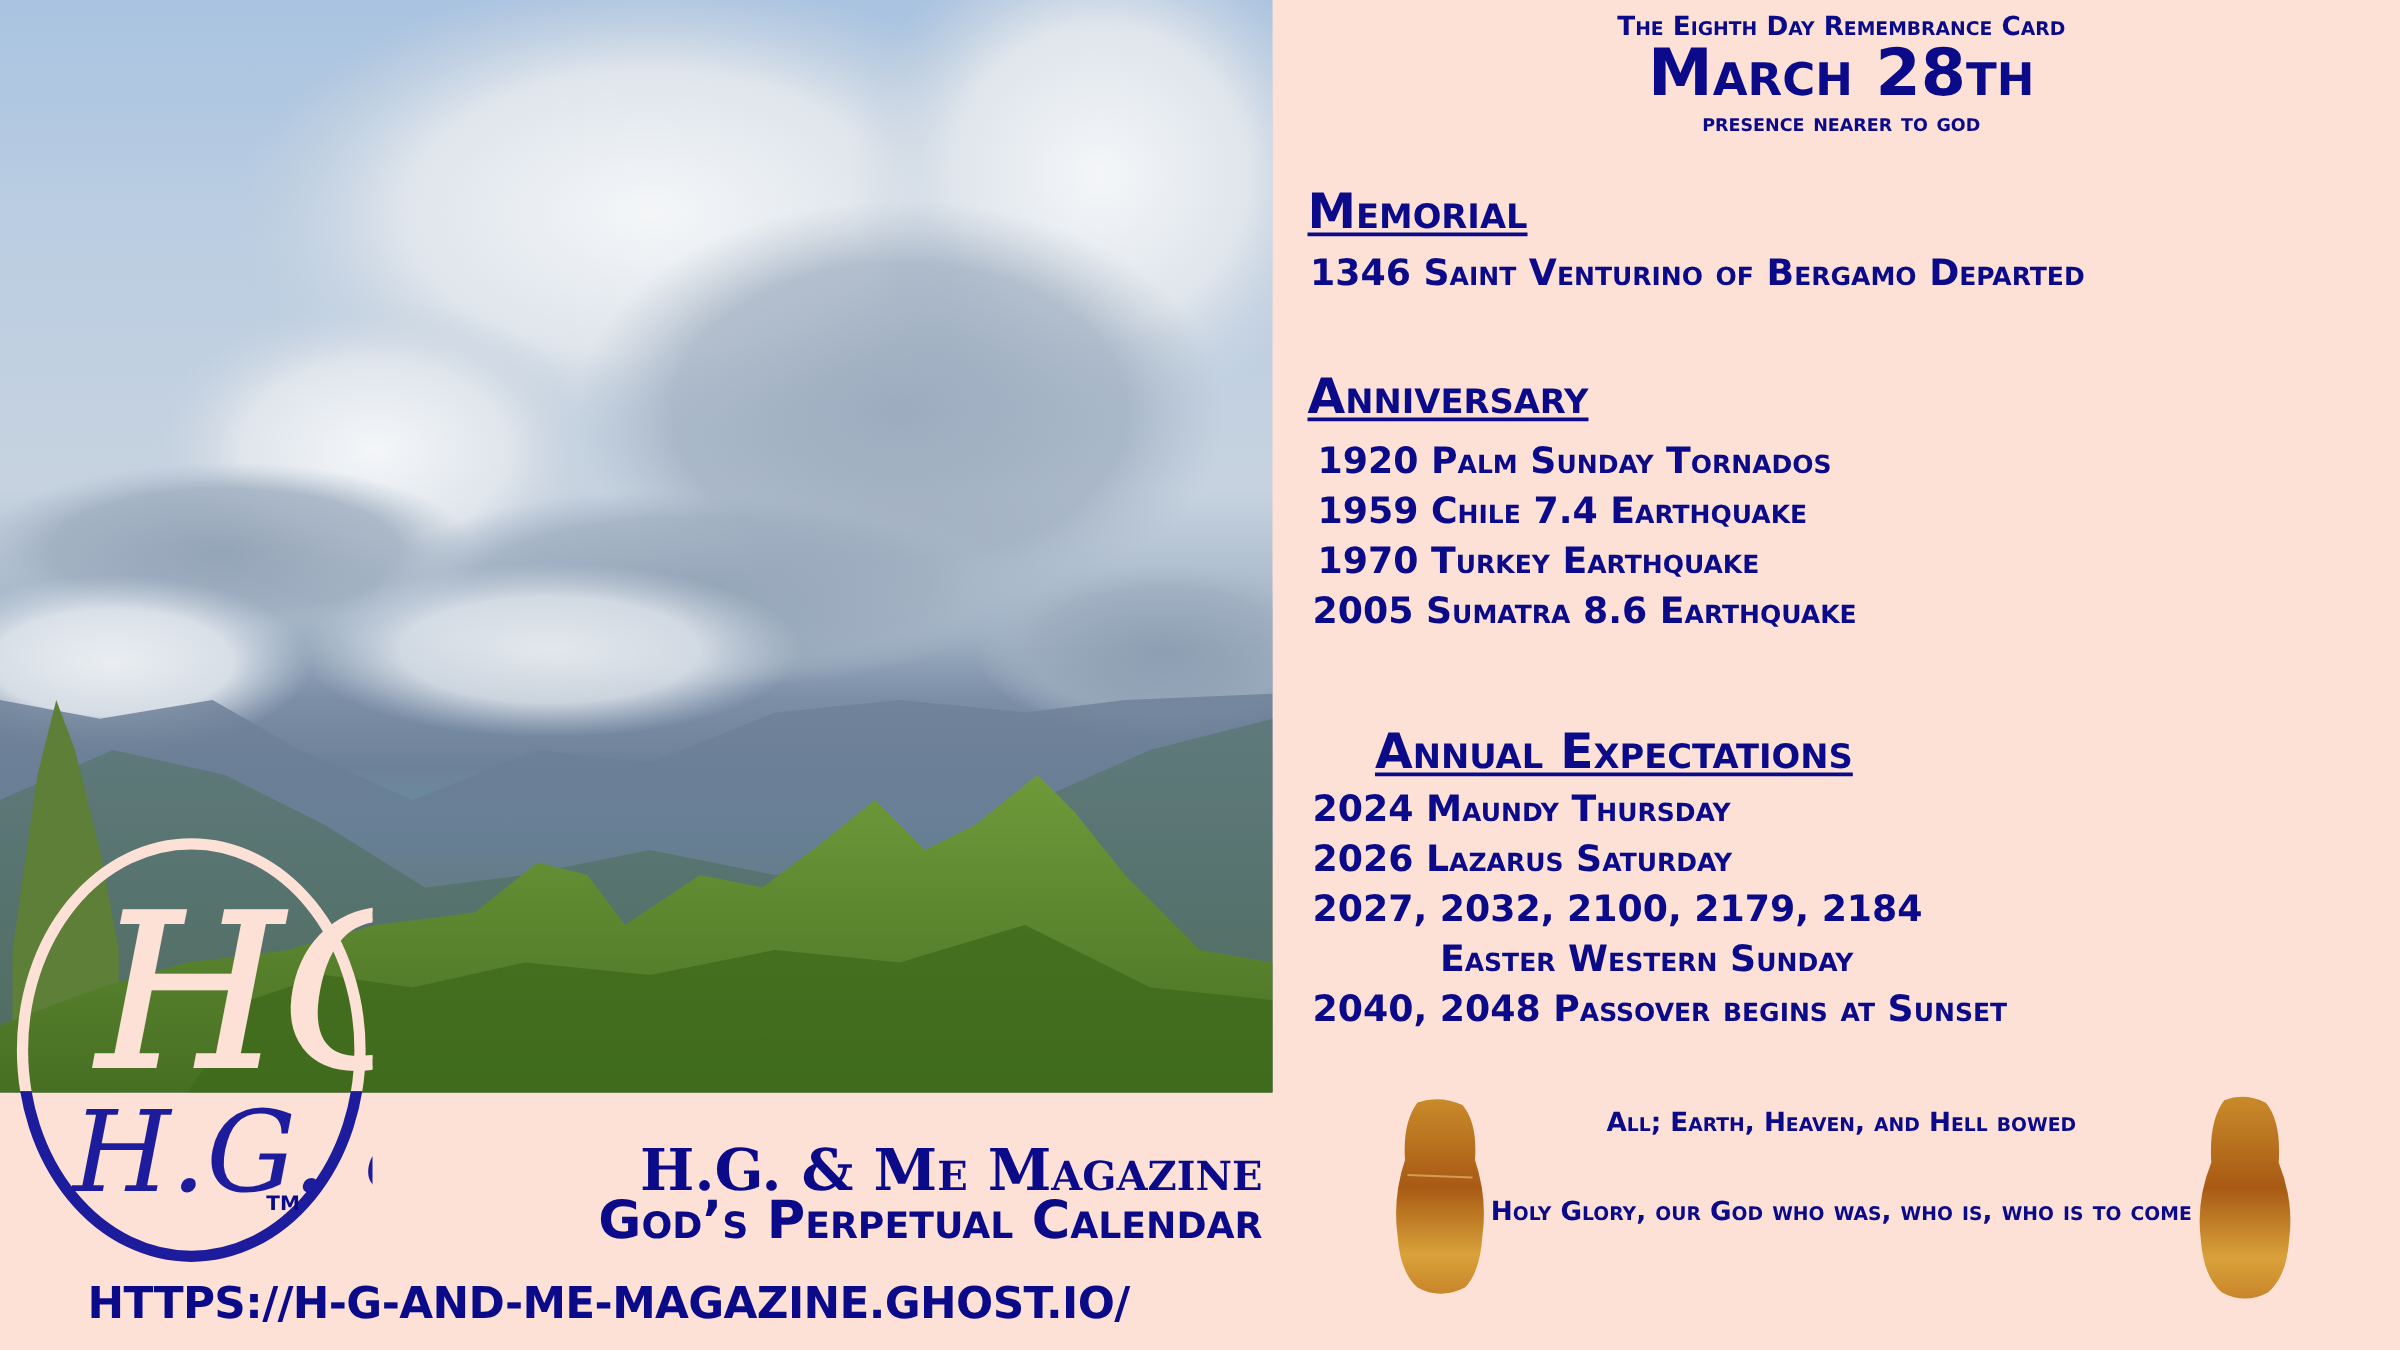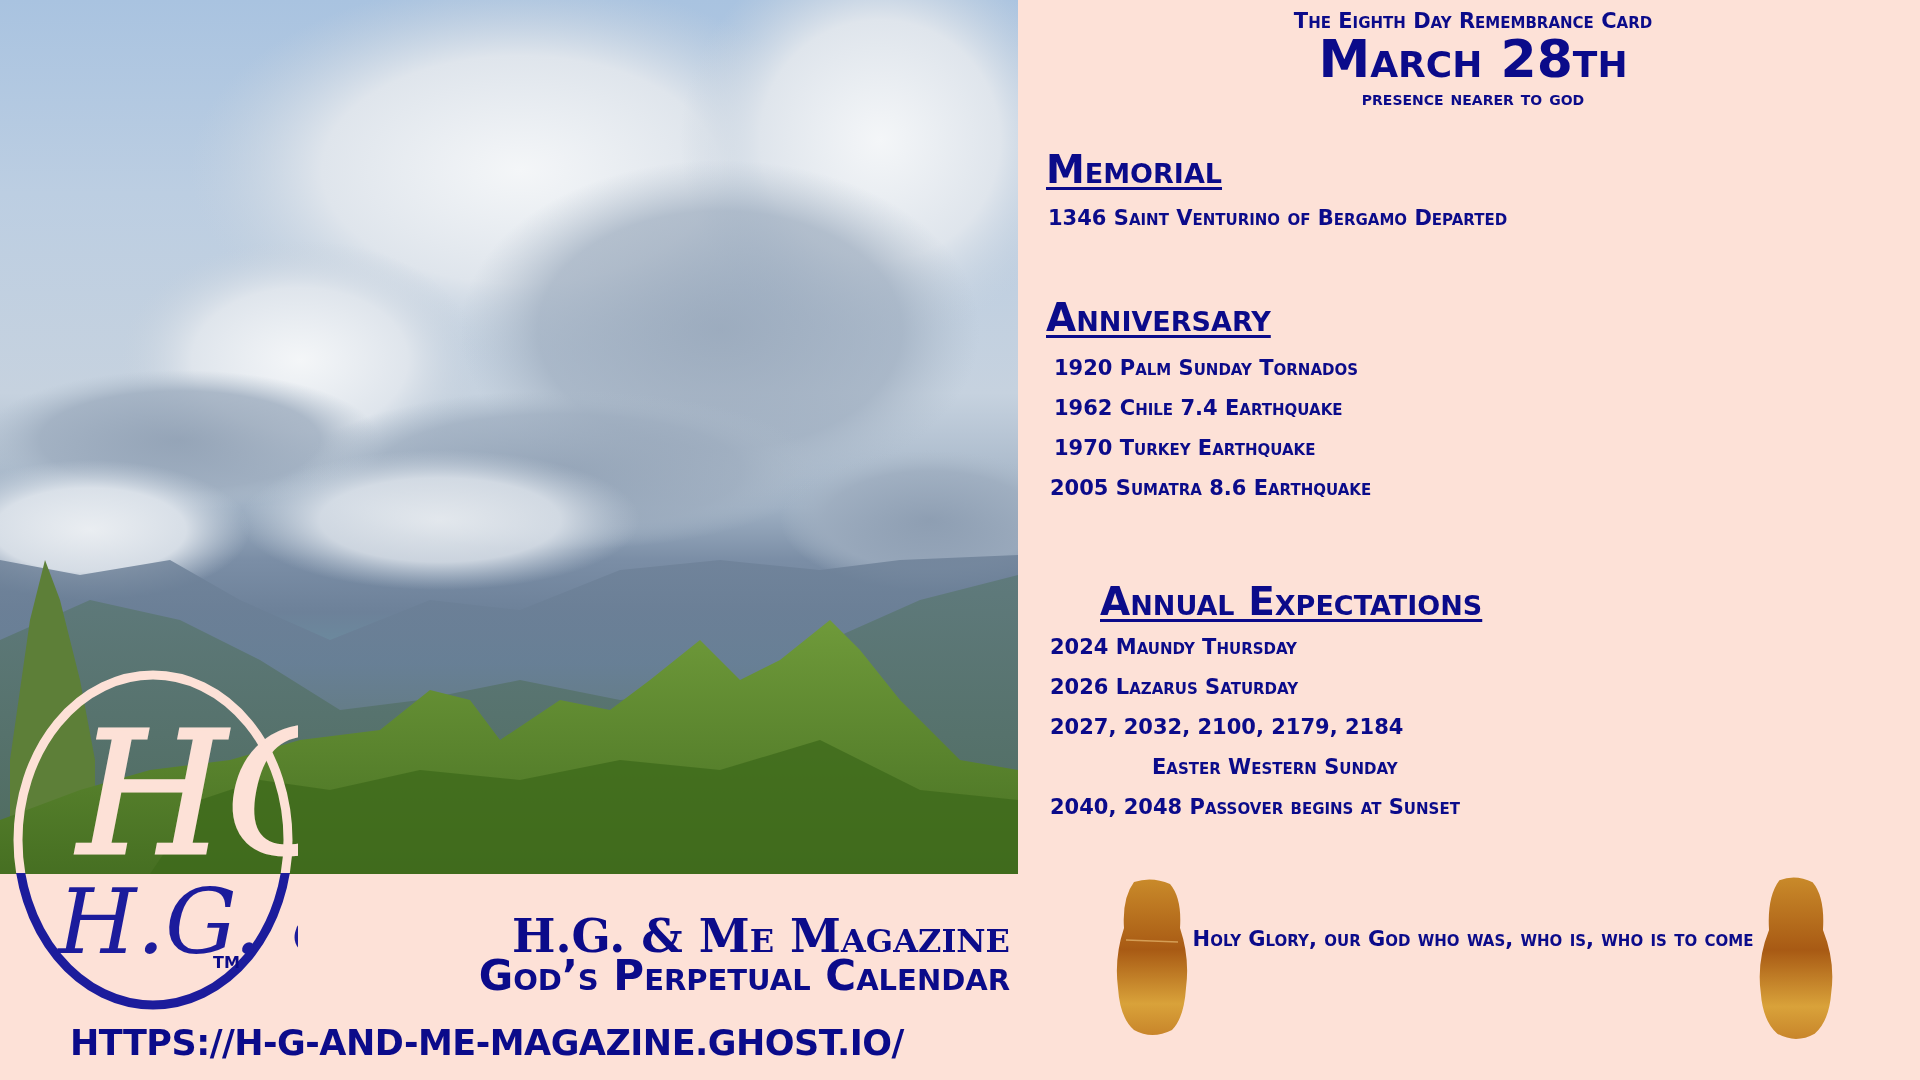--- a/index.html
+++ b/index.html
@@ -23,21 +23,21 @@
   .hdr1 { left:1040px; width:866px; top:8px; text-align:center; font-size:21px; line-height:26px; font-family:"DejaVu Sans", sans-serif; }
   .hdr2 { left:1040px; width:866px; top:30px; text-align:center; font-size:52px; line-height:58px; font-family:"DejaVu Sans", sans-serif; }
   .hdr3 { left:1040px; width:866px; top:86px; text-align:center; font-size:20px; line-height:24px; font-family:"DejaVu Sans", sans-serif; }
 
   .sec-title {
     font-size:39px; line-height:44px; font-family:"DejaVu Sans", sans-serif;
     text-decoration:underline; text-decoration-thickness:3px; text-underline-offset:4px;
     white-space:nowrap;
   }
   .item {
-    font-size:21px; line-height:40px; font-family:"DejaVu Sans", sans-serif; white-space:nowrap;
+    font-size:29px; line-height:40px; font-family:"DejaVu Sans", sans-serif; white-space:nowrap;
   }
 
   
   .poem { left:1100px; width:746px; top:884px; text-align:center; font-family:"DejaVu Sans", sans-serif; font-size:21px; line-height:29.5px; }
   .poem .ln { display:block; white-space:nowrap; }
   .chirho { display:inline-block; vertical-align:-6px; width:26px; height:34px; }
 
   .shroud { width:80px; height:160px; }
 
   
@@ -126,21 +126,21 @@
 
 <div class="abs hdr1 sc">The Eighth Day Remembrance Card</div>
 <div class="abs hdr2 sc">March 28th</div>
 <div class="abs hdr3 sc" style="text-transform:lowercase;">presence nearer to God</div>
 
 <div class="abs sec-title sc" style="left:1046px; top:148px;">Memorial</div>
 <div class="abs item sc" style="left:1048px; top:198px;">1346 Saint Venturino of Bergamo Departed</div>
 
 <div class="abs sec-title sc" style="left:1046px; top:296px;">Anniversary</div>
 <div class="abs item sc" style="left:1054px; top:348px;">1920 Palm Sunday Tornados</div>
-<div class="abs item sc" style="left:1054px; top:388px;">1962 Chile 7.4 Earthquake</div>
+<div class="abs item sc" style="left:1054px; top:388px;">1959 Chile 7.4 Earthquake</div>
 <div class="abs item sc" style="left:1054px; top:428px;">1970 Turkey Earthquake</div>
 <div class="abs item sc" style="left:1050px; top:468px;">2005 Sumatra 8.6 Earthquake</div>
 
 <div class="abs sec-title sc" style="left:1100px; top:580px;">Annual Expectations</div>
 <div class="abs item sc" style="left:1050px; top:627px;">2024 Maundy Thursday</div>
 <div class="abs item sc" style="left:1050px; top:667px;">2026 Lazarus Saturday</div>
 <div class="abs item sc" style="left:1050px; top:707px;">2027, 2032, 2100, 2179, 2184</div>
 <div class="abs item sc" style="left:1152px; top:747px;">Easter Western Sunday</div>
 <div class="abs item sc" style="left:1050px; top:787px;">2040, 2048 Passover begins at Sunset</div>
 
@@ -154,14 +154,15 @@
     </linearGradient>
   </defs>
   <path d="M22 4 Q40 -2 58 6 Q70 20 68 50 Q78 80 74 110 Q72 140 60 152 Q40 162 22 152 Q8 140 6 110 Q2 80 12 50 Q10 20 22 4 Z" fill="url(#sh)"></path>
   <line x1="14" y1="62" x2="66" y2="64" stroke="#e6b870" stroke-width="1.5" opacity="0.7"></line>
 </svg>
 <svg class="abs shroud" style="left:1746px; top:876px; width:100px; height:166px;" viewBox="0 0 80 160">
   <path d="M24 4 Q40 -2 56 6 Q68 20 66 52 Q78 82 74 112 Q72 140 58 152 Q40 162 22 152 Q8 140 6 112 Q2 82 14 52 Q12 20 24 4 Z" fill="url(#sh)"></path>
 </svg>
 
 <div class="abs poem sc">
+  <span class="ln">All; Earth, Heaven, and Hell bowed</span>
   <span class="ln" style="margin-left:-40px; margin-right:-40px;margin-top:41px;">Holy Glory, our God who was, who is, who is to come</span>
 </div>
 
 </body></html>

